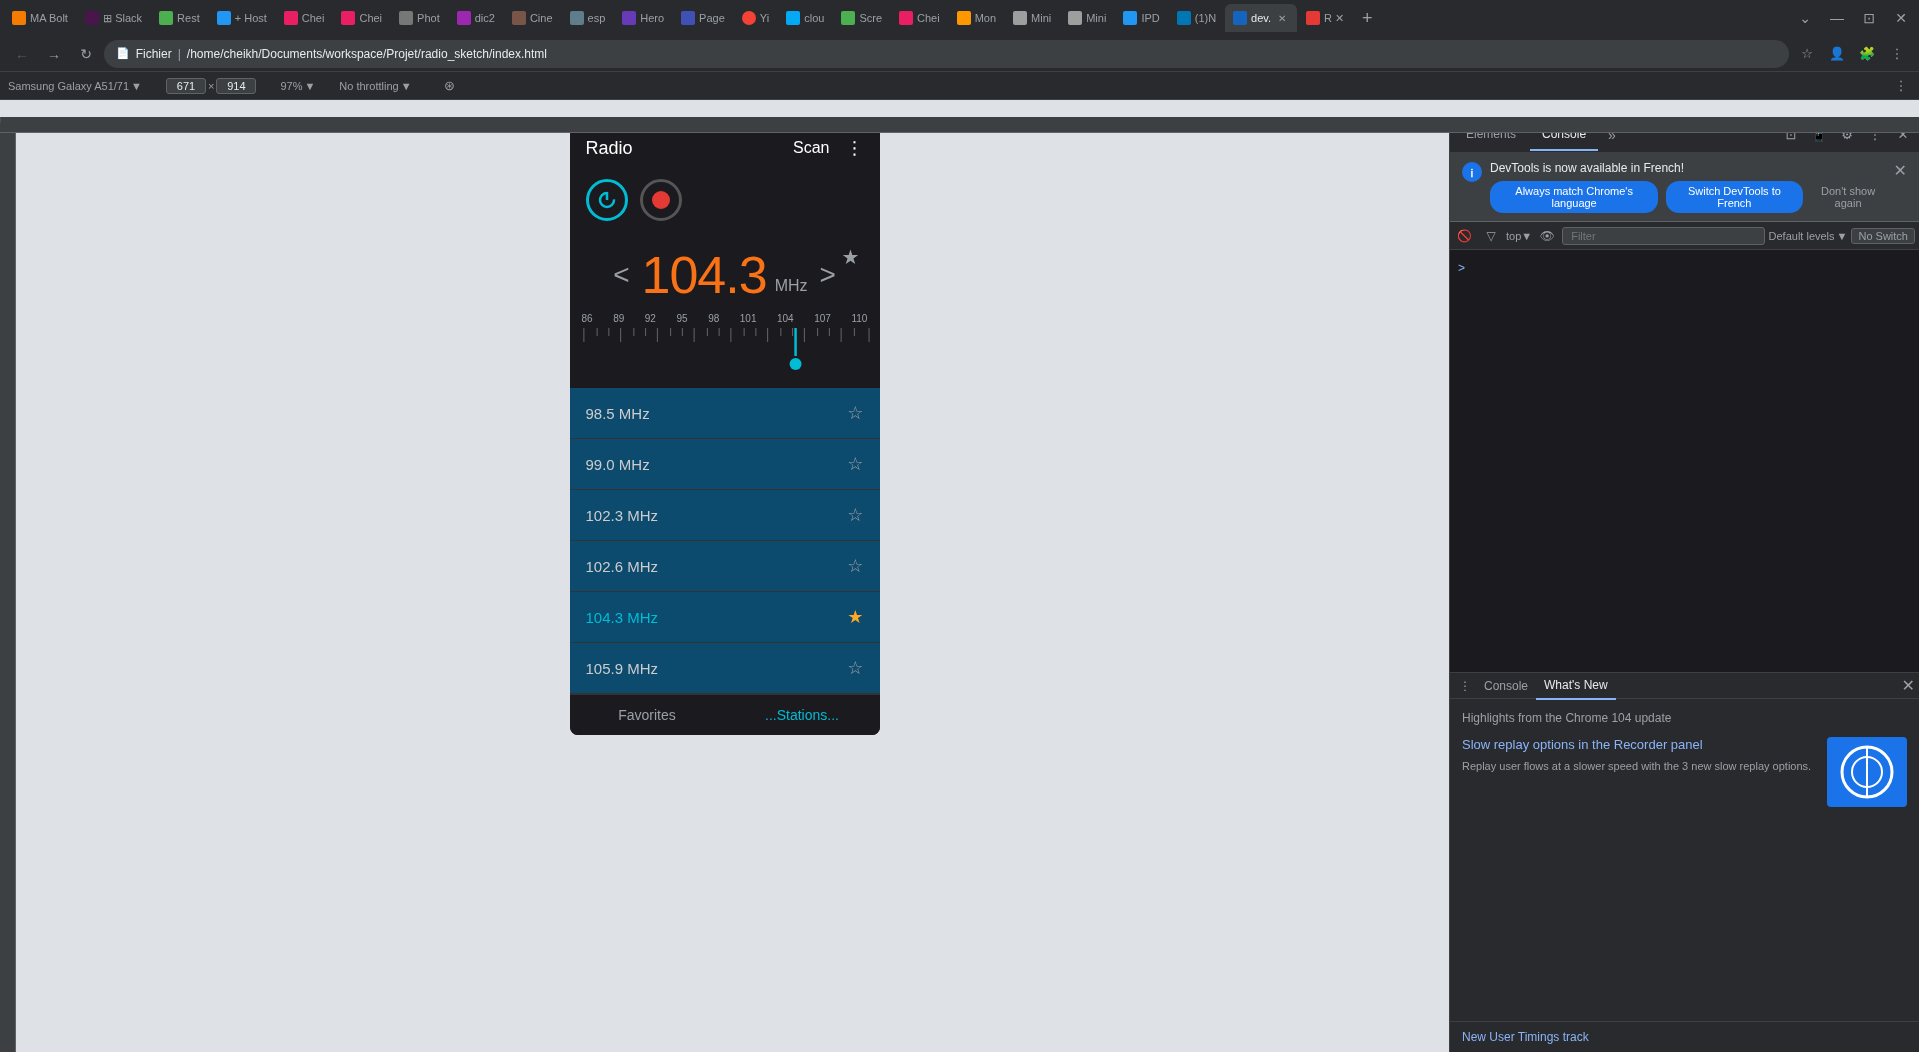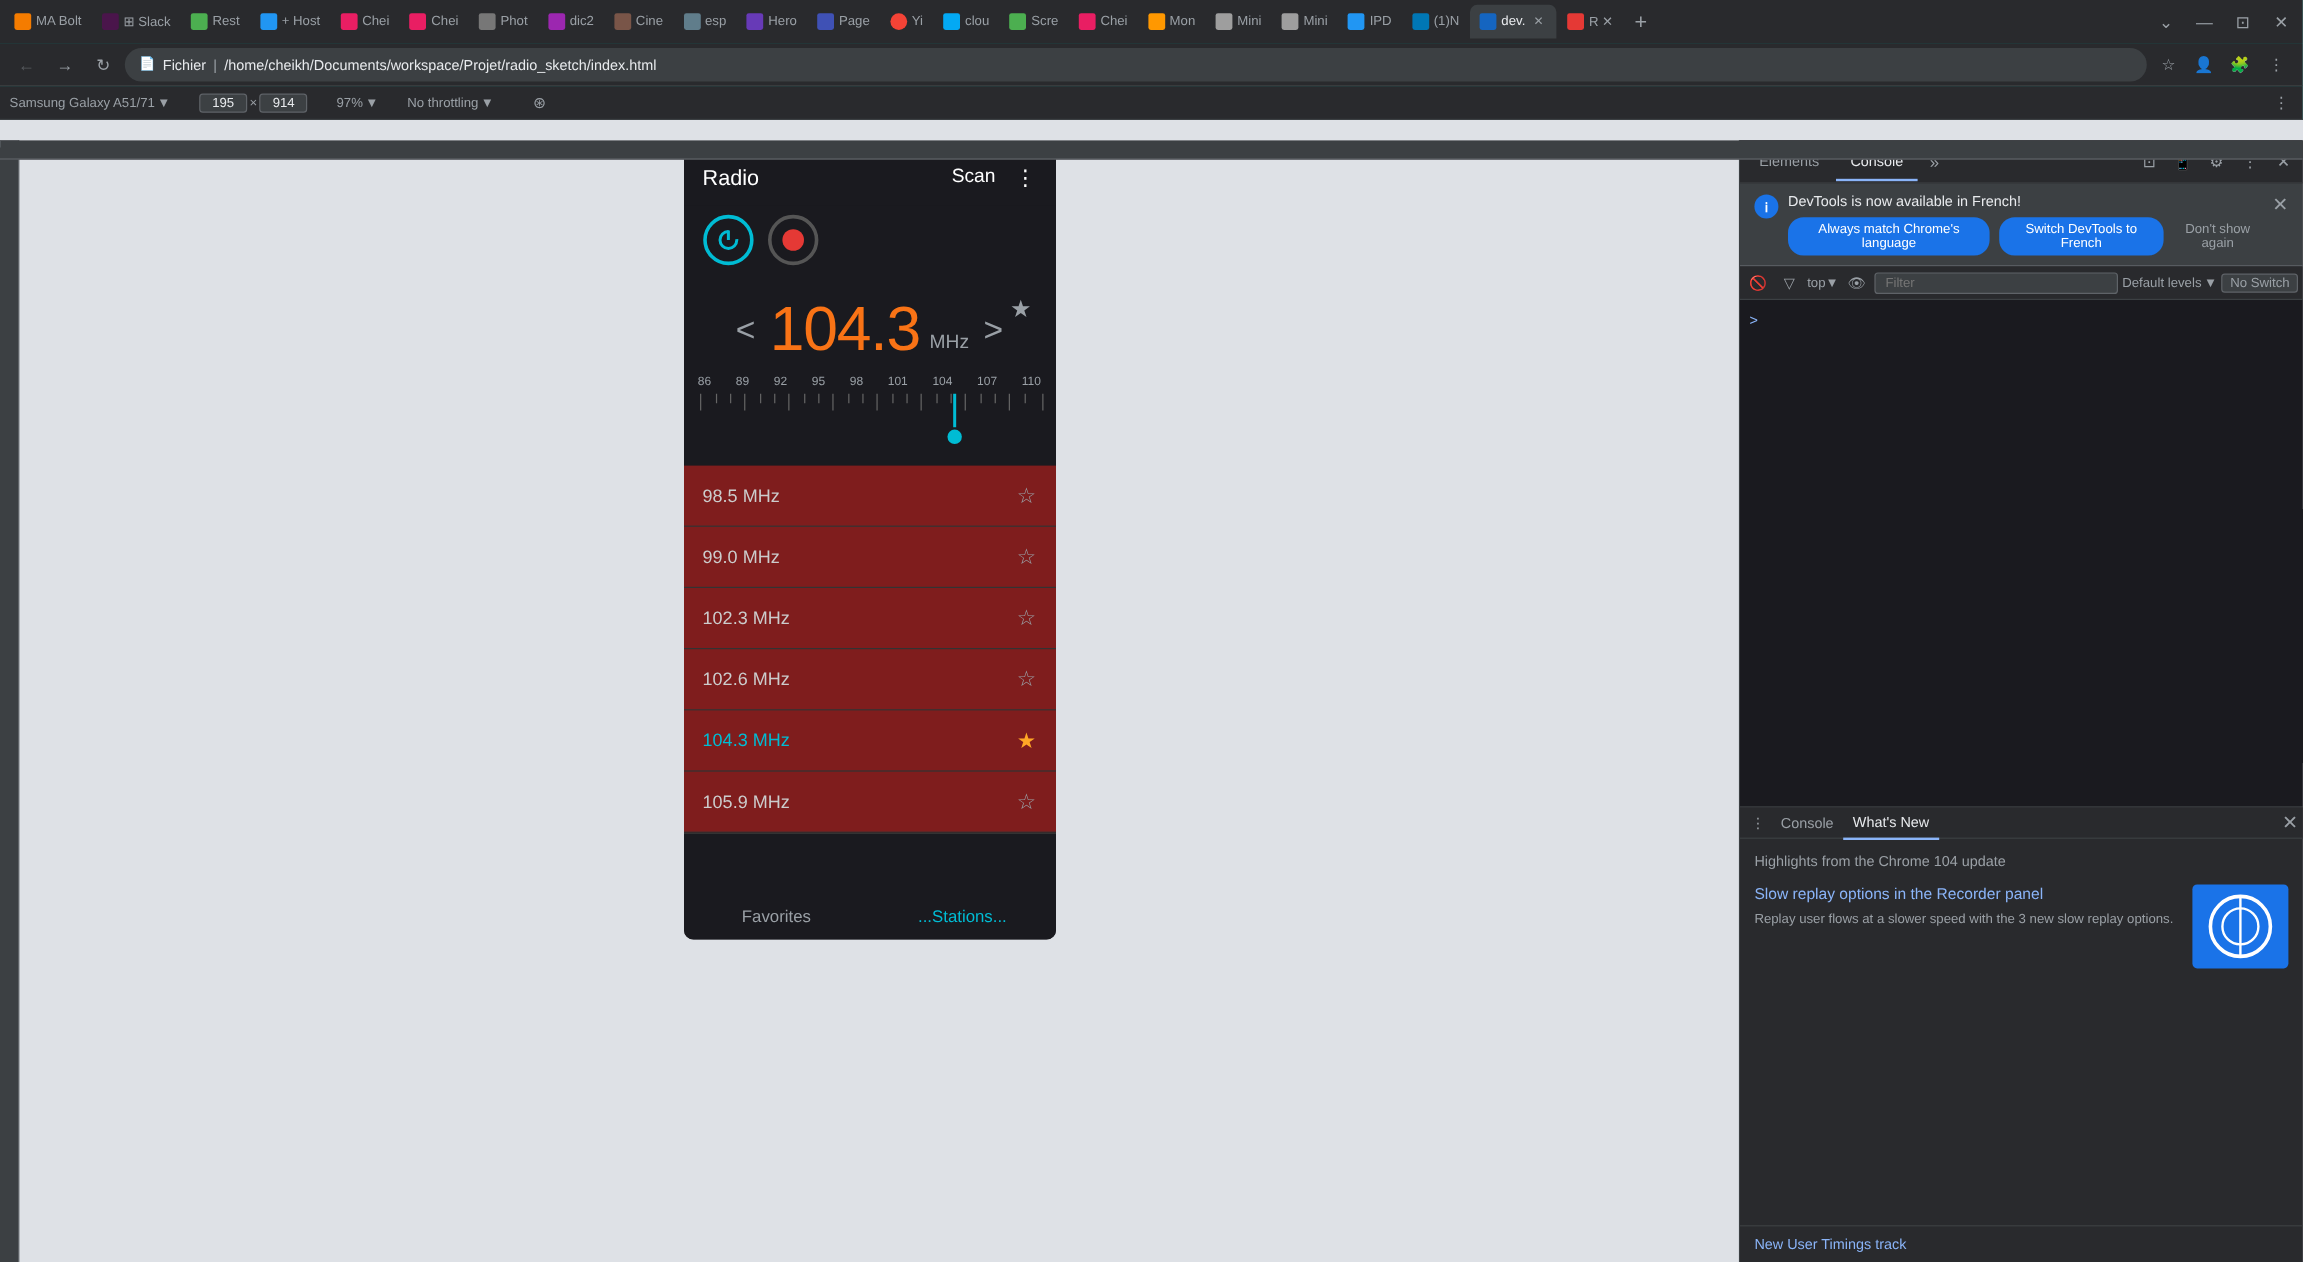--- a/index.html
+++ b/index.html
@@ -394,21 +394,21 @@
       margin-bottom: 4px;
     }
 
     .tuner-label {
       font-size: 10px;
       color: #9aa0a6;
     }
 
     
     .station-list {
-      background: #7f1d1d;
+      background: #0c4a6e;
     }
 
     .station-item {
       display: flex;
       align-items: center;
       justify-content: space-between;
       padding: 14px 16px;
       border-bottom: 1px solid #333;
       cursor: pointer;
     }
@@ -440,21 +440,20 @@
 
     .bottom-nav-item {
       flex: 1;
       display: flex;
       align-items: center;
       justify-content: center;
       padding: 12px;
       font-size: 14px;
       color: #9aa0a6;
       cursor: pointer;
-      margin-top: 48px;
     }
 
     .bottom-nav-item.active {
       color: #00bcd4;
     }
 
     
     .devtools-panel {
       width: 470px;
       background: #292a2d;
@@ -883,21 +882,21 @@
       <div class="addr-action-btn">⋮</div>
     </div>
   </div>
 
   <div class="device-toolbar">
     <div class="device-selector">
       <span>Samsung Galaxy A51/71</span>
       <span>▼</span>
     </div>
     <div class="dim-display">
-      <div class="dim-box">195</div>
+      <div class="dim-box">671</div>
       <span>×</span>
       <div class="dim-box">914</div>
     </div>
     <div class="zoom-selector">
       <span>97%</span>
       <span>▼</span>
     </div>
     <div class="throttle-selector">
       <span>No throttling</span>
       <span>▼</span>

